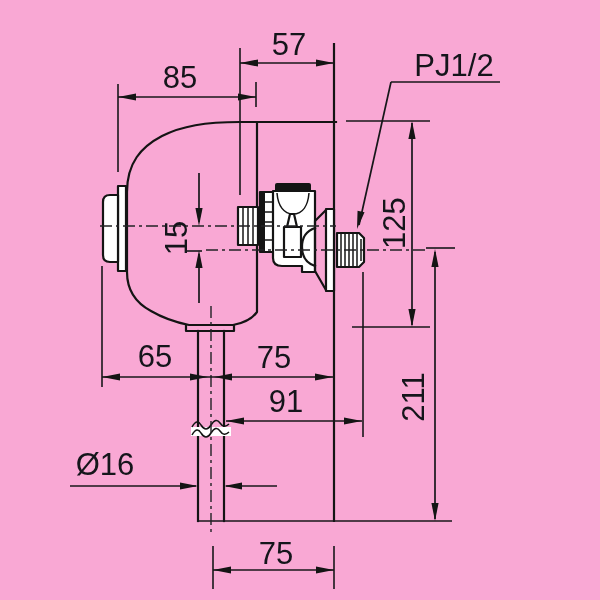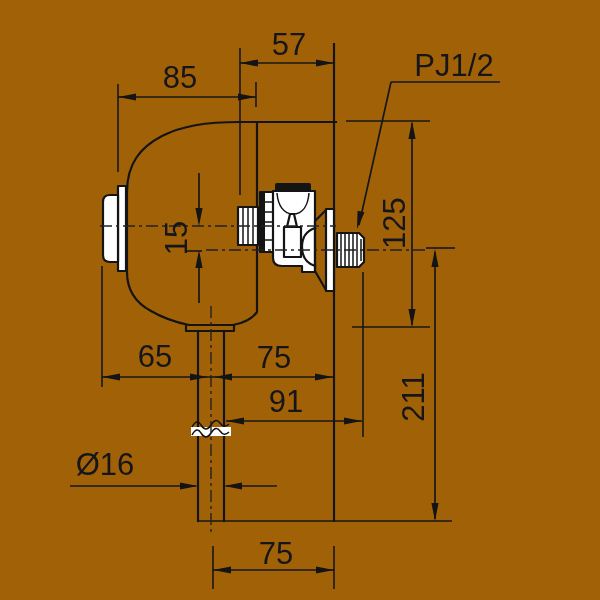--- a/index.html
+++ b/index.html
@@ -1,16 +1,16 @@
 <!DOCTYPE html>
 <html><head>
 <meta charset="utf-8">
 <style>
   html,body{margin:0;padding:0;background:#ffffff;}
-  #stage{position:relative;width:600px;height:600px;background:#a16207;overflow:hidden;}
+  #stage{position:relative;width:600px;height:600px;background:#f9a8d4;overflow:hidden;}
   svg{position:absolute;left:0;top:0;}
   .obj{stroke:#141414;stroke-width:2.2;fill:none;stroke-linecap:square;stroke-linejoin:round;}
   .objw{stroke:#141414;stroke-width:2.2;fill:#ffffff;stroke-linejoin:round;}
   .thin{stroke:#141414;stroke-width:1.5;fill:none;}
   .dimline{stroke:#17171a;stroke-width:1.7;fill:none;}
   .extline{stroke:#17171a;stroke-width:1.6;fill:none;}
   .cl{stroke:#222225;stroke-width:1.4;fill:none;stroke-dasharray:12 4 3 4;}
   .ah{fill:#141414;stroke:none;}
   .dark{fill:#141414;stroke:none;}
   .white{fill:#ffffff;stroke:none;}

